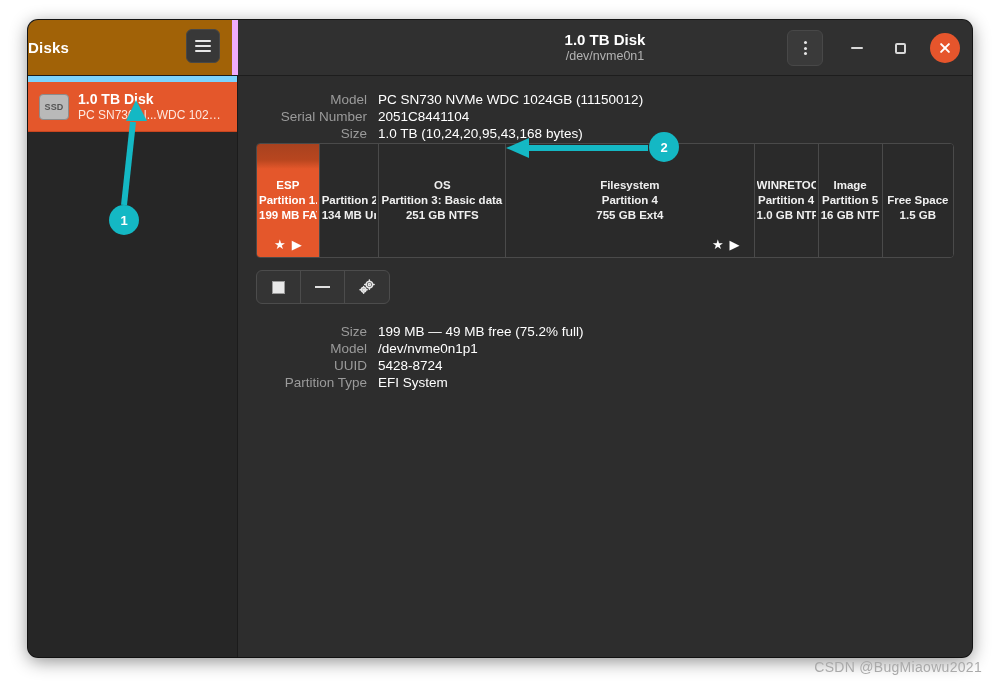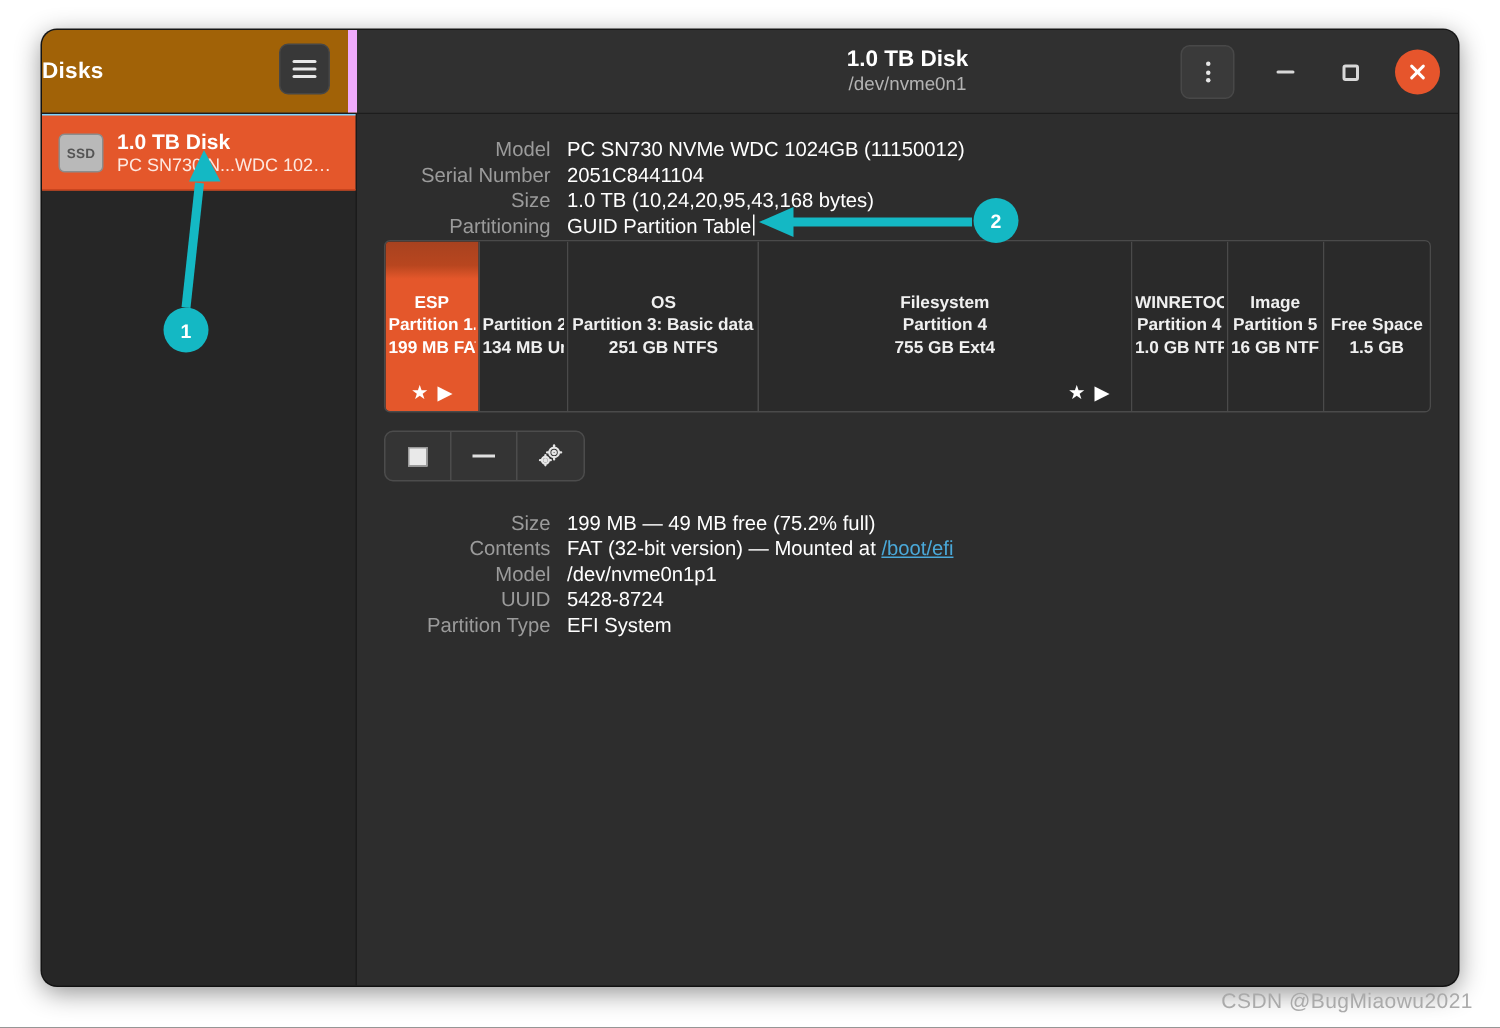--- a/index.html
+++ b/index.html
@@ -176,21 +176,21 @@
     padding-top: 0;
   }
 
   .disk-item {
     display: flex;
     align-items: center;
     gap: 9px;
     padding: 9px 10px 9px 11px;
     background: #e4572b;
     cursor: pointer;
-    border-top: 1px solid #7dd3fc;
+    border-top: 6px solid #7dd3fc;
     border-bottom: 1px solid #c9451f;
   }
   .disk-icon {
     width: 30px; height: 26px;
     flex: 0 0 30px;
     background: #b9b9b9;
     border: 1px solid #8c8c8c;
     border-radius: 4px;
     display: flex;
     align-items: center;
@@ -448,24 +448,20 @@
             <div class="info-label">Model</div>
             <div class="info-value">PC SN730 NVMe WDC 1024GB (11150012)</div>
           </div>
           <div class="info-row">
             <div class="info-label">Serial Number</div>
             <div class="info-value">2051C8441104</div>
           </div>
           <div class="info-row">
             <div class="info-label">Size</div>
             <div class="info-value">1.0 TB (10,24,20,95,43,168 bytes)</div>
-          </div>
-          <div class="info-row">
-            <div class="info-label">Partitioning</div>
-            <div class="info-value">GUID Partition Table<span class="text-caret"></span></div>
           </div>
         </div>
 
 
       <div id="volumes-grid">
           <div class="vol selected" style="flex: 0 0 9%;">
             <div class="vol-lines">
               <div class="vol-line">ESP</div>
               <div class="vol-line">Partition 1...</div>
               <div class="vol-line">199 MB FAT</div>
@@ -551,24 +547,20 @@
           </svg>
         </div>
       </div>
 
       <div class="info-table" id="volume-details">
           <div class="info-row">
             <div class="info-label">Size</div>
             <div class="info-value">199 MB — 49 MB free (75.2% full)</div>
           </div>
           <div class="info-row">
-            <div class="info-label">Contents</div>
-            <div class="info-value">FAT (32-bit version) — Mounted at <a href="#">/boot/efi</a></div>
-          </div>
-          <div class="info-row">
             <div class="info-label">Model</div>
             <div class="info-value">/dev/nvme0n1p1</div>
           </div>
           <div class="info-row">
             <div class="info-label">UUID</div>
             <div class="info-value">5428-8724</div>
           </div>
           <div class="info-row">
             <div class="info-label">Partition Type</div>
             <div class="info-value">EFI System</div>

